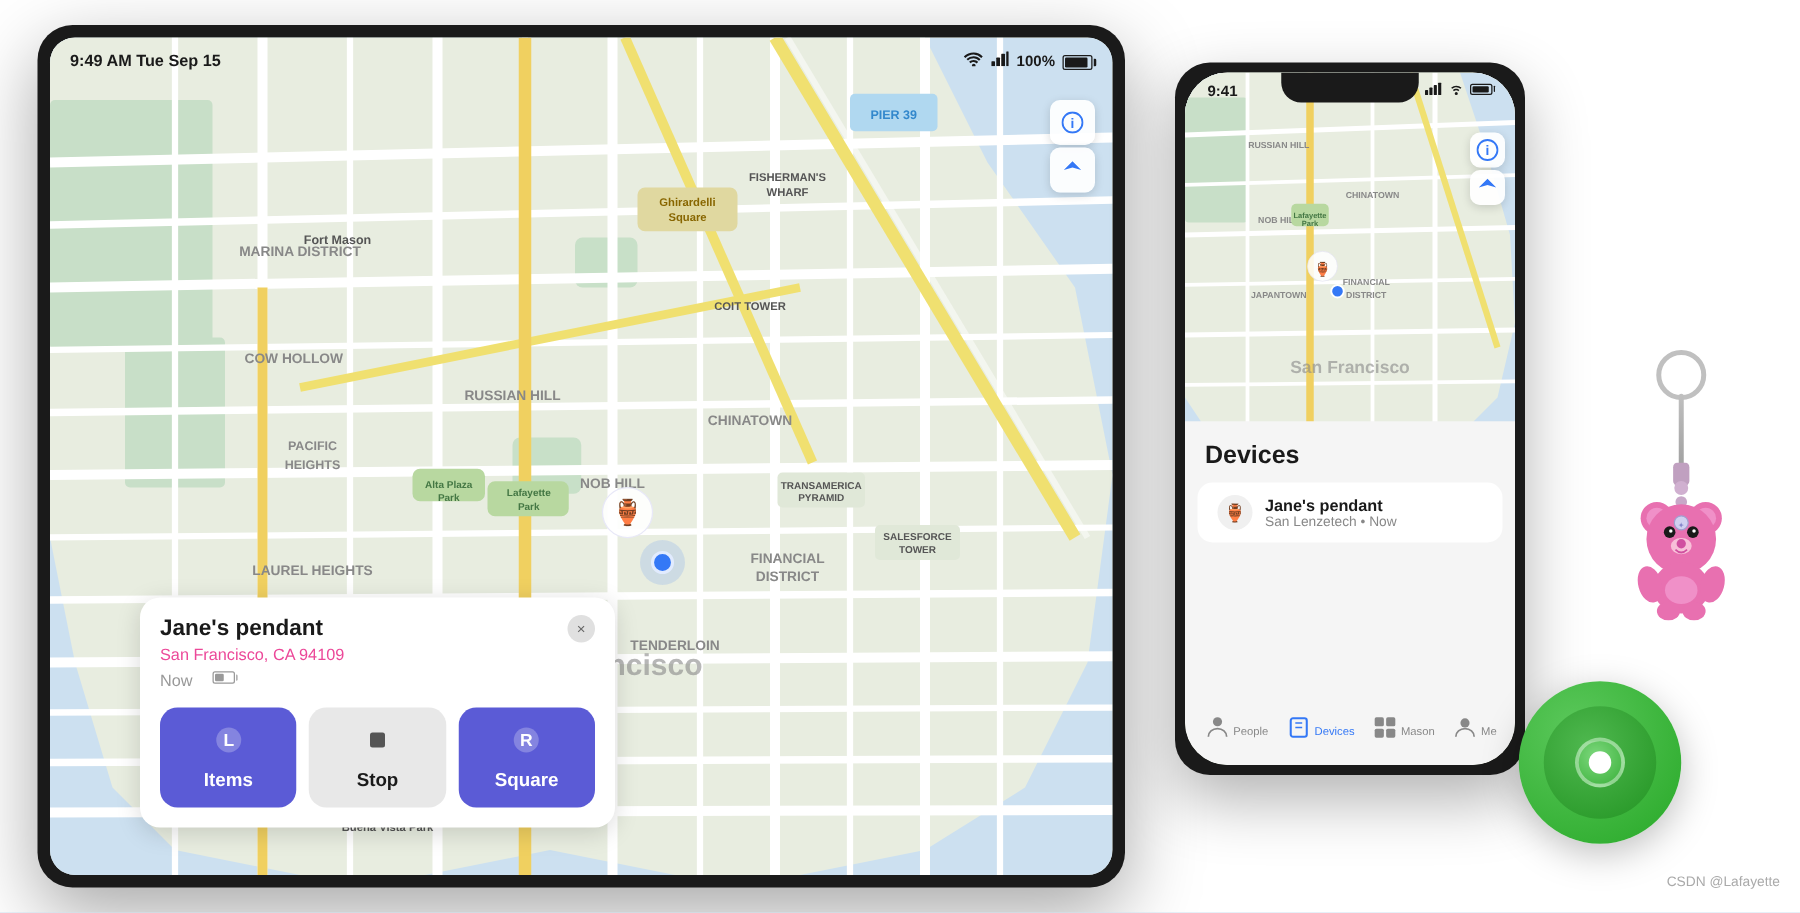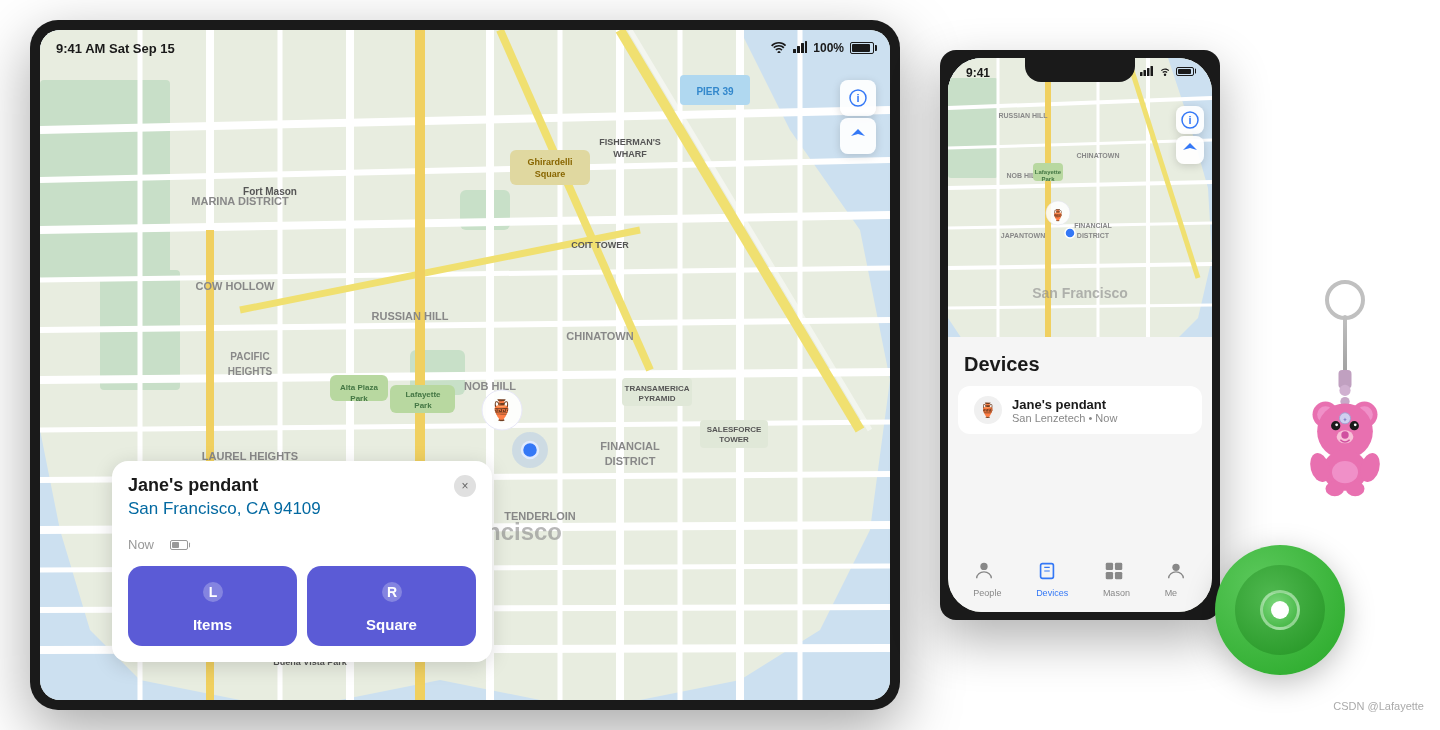--- a/index.html
+++ b/index.html
@@ -44,21 +44,21 @@
       justify-content: space-between;
       padding: 0 16px;
     }
     .tablet-statusbar .time {
       font-size: 13px;
       font-weight: 600;
       color: #1a1a1a;
     }
     .tablet-statusbar .right-icons {
       display: flex;
-      align-items: center;
+      align-items: flex-end;
       gap: 6px;
       font-size: 12px;
       color: #1a1a1a;
     }
     .battery-icon {
       width: 24px;
       height: 12px;
       border: 1.5px solid #1a1a1a;
       border-radius: 2px;
       position: relative;
@@ -139,29 +139,28 @@
       background: #e0e0e0;
       border-radius: 50%;
       display: flex;
       align-items: center;
       justify-content: center;
       cursor: pointer;
       font-size: 12px;
       color: #666;
     }
     .popup-subtitle {
-      font-size: 17px;
-      color: #0369a1;
-      margin-bottom: 18px;
+      font-size: 13px;
+      color: #ec4899;
+      margin-bottom: 6px;
     }
     .popup-time {
       font-size: 13px;
       color: #999;
       display: flex;
-      align-items: center;
       gap: 16px;
       margin-bottom: 14px;
     }
     .battery-small {
       display: inline-flex;
       align-items: center;
       width: 18px;
       height: 10px;
       border: 1.2px solid #999;
       border-radius: 2px;
@@ -216,21 +215,21 @@
     }
 
     
     .phone {
       position: absolute;
       right: 220px;
       top: 50px;
       width: 280px;
       height: 570px;
       background: #1a1a1a;
-      border-radius: 16px;
+      border-radius: 28px;
       box-shadow: 0 20px 50px rgba(0,0,0,0.3);
       padding: 8px;
       z-index: 5;
     }
     .phone-inner {
       width: 100%;
       height: 100%;
       border-radius: 34px;
       overflow: hidden;
       background: #e8ede0;
@@ -330,21 +329,22 @@
       position: absolute;
       bottom: 14px;
       left: 0; right: 0;
       display: flex;
       justify-content: space-around;
       align-items: center;
       padding: 0 8px;
     }
     .phone-tab {
       display: flex;
-      flex-direction: column;
+      flex-direction: row;
+      align-items: center;
       gap: 2px;
       cursor: pointer;
     }
     .phone-tab-label {
       font-size: 9px;
       color: #888;
     }
     .phone-tab.active .phone-tab-label {
       color: #3478f6;
     }
@@ -562,21 +562,21 @@
       <text x="270" y="635" fill="#555" font-size="9" font-weight="600" text-anchor="middle">Buena Vista Park</text>
 
       <circle cx="490" cy="420" r="8" fill="#3478f6" stroke="#fff" stroke-width="2.5"></circle>
       <circle cx="490" cy="420" r="18" fill="#3478f6" opacity="0.15"></circle>
 
       <circle cx="462" cy="380" r="20" fill="rgba(255,255,255,0.9)" stroke="#e8e8f8" stroke-width="1"></circle>
       <text x="462" y="387" font-size="20" text-anchor="middle">🏺</text>
     </svg>
 
     <div class="tablet-statusbar">
-      <span class="time">9:41 AM  Sat Sep 15</span>
+      <span class="time">9:49 AM  Tue Sep 15</span>
       <div class="right-icons">
         <span>
           <svg width="16" height="12" viewBox="0 0 16 12">
               <path d="M8 10a1.5 1.5 0 110 3 1.5 1.5 0 010-3zm0-3c1.4 0 2.6.6 3.5 1.5l-1.2 1.2A3.5 3.5 0 008 8.5c-1 0-1.9.4-2.5 1l-1.2-1.2C5.2 7.6 6.5 7 8 7zm0-3c2.1 0 4 .9 5.4 2.3l-1.2 1.2A6.5 6.5 0 008 5.5c-1.8 0-3.4.7-4.6 1.8L2.2 6.1A8.5 8.5 0 018 4zm0-3c2.8 0 5.4 1.2 7.2 3.1l-1.2 1.2A9.5 9.5 0 008 2.5c-2.7 0-5 1.1-6.7 2.9L0 4.2A11.5 11.5 0 018 1z" fill="#1a1a1a"></path>
             </svg>
         </span>
         <span>
           <svg width="14" height="12" viewBox="0 0 14 12">
             <rect x="0" y="8" width="3" height="4" fill="#1a1a1a" rx="0.5"></rect>
             <rect x="4" y="5" width="3" height="7" fill="#1a1a1a" rx="0.5"></rect>
@@ -620,20 +620,28 @@
       <div class="popup-actions">
         <button class="action-btn purple">
           <span class="btn-icon">
             <svg width="24" height="24" viewBox="0 0 24 24">
                 <circle cx="12" cy="12" r="10" fill="white" opacity="0.25"></circle>
                 <text x="12" y="17" text-anchor="middle" fill="white" font-size="14" font-weight="700">L</text>
               </svg>
           </span>
           <span>Items</span>
         </button>
+        <button class="action-btn gray">
+          <span class="btn-icon">
+            <svg width="24" height="24" viewBox="0 0 24 24">
+                <rect x="6" y="6" width="12" height="12" rx="2" fill="#555"></rect>
+              </svg>
+          </span>
+          <span>Stop</span>
+        </button>
         <button class="action-btn purple">
           <span class="btn-icon">
             <svg width="24" height="24" viewBox="0 0 24 24">
                 <circle cx="12" cy="12" r="10" fill="white" opacity="0.25"></circle>
                 <text x="12" y="17" text-anchor="middle" fill="white" font-size="14" font-weight="700">R</text>
               </svg>
           </span>
           <span>Square</span>
         </button>
       </div>

